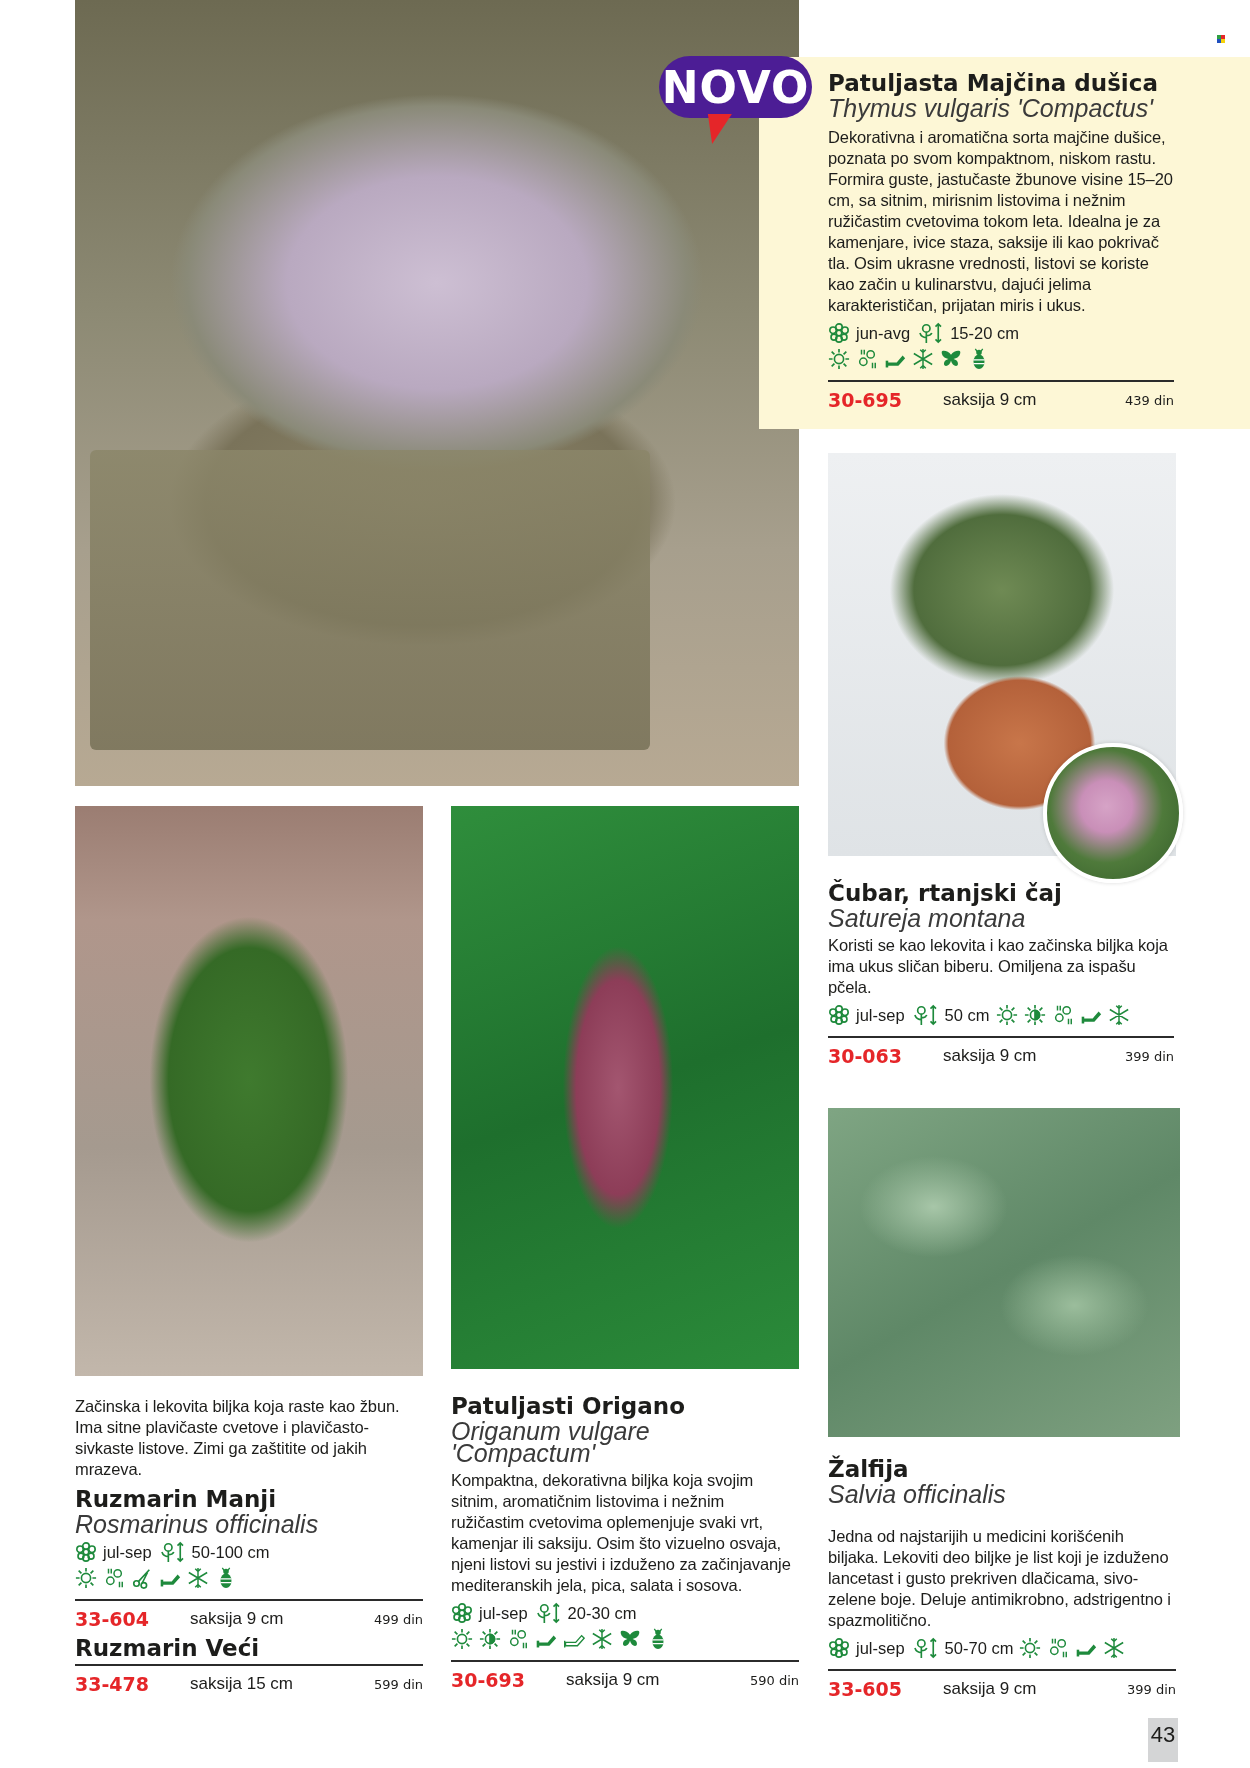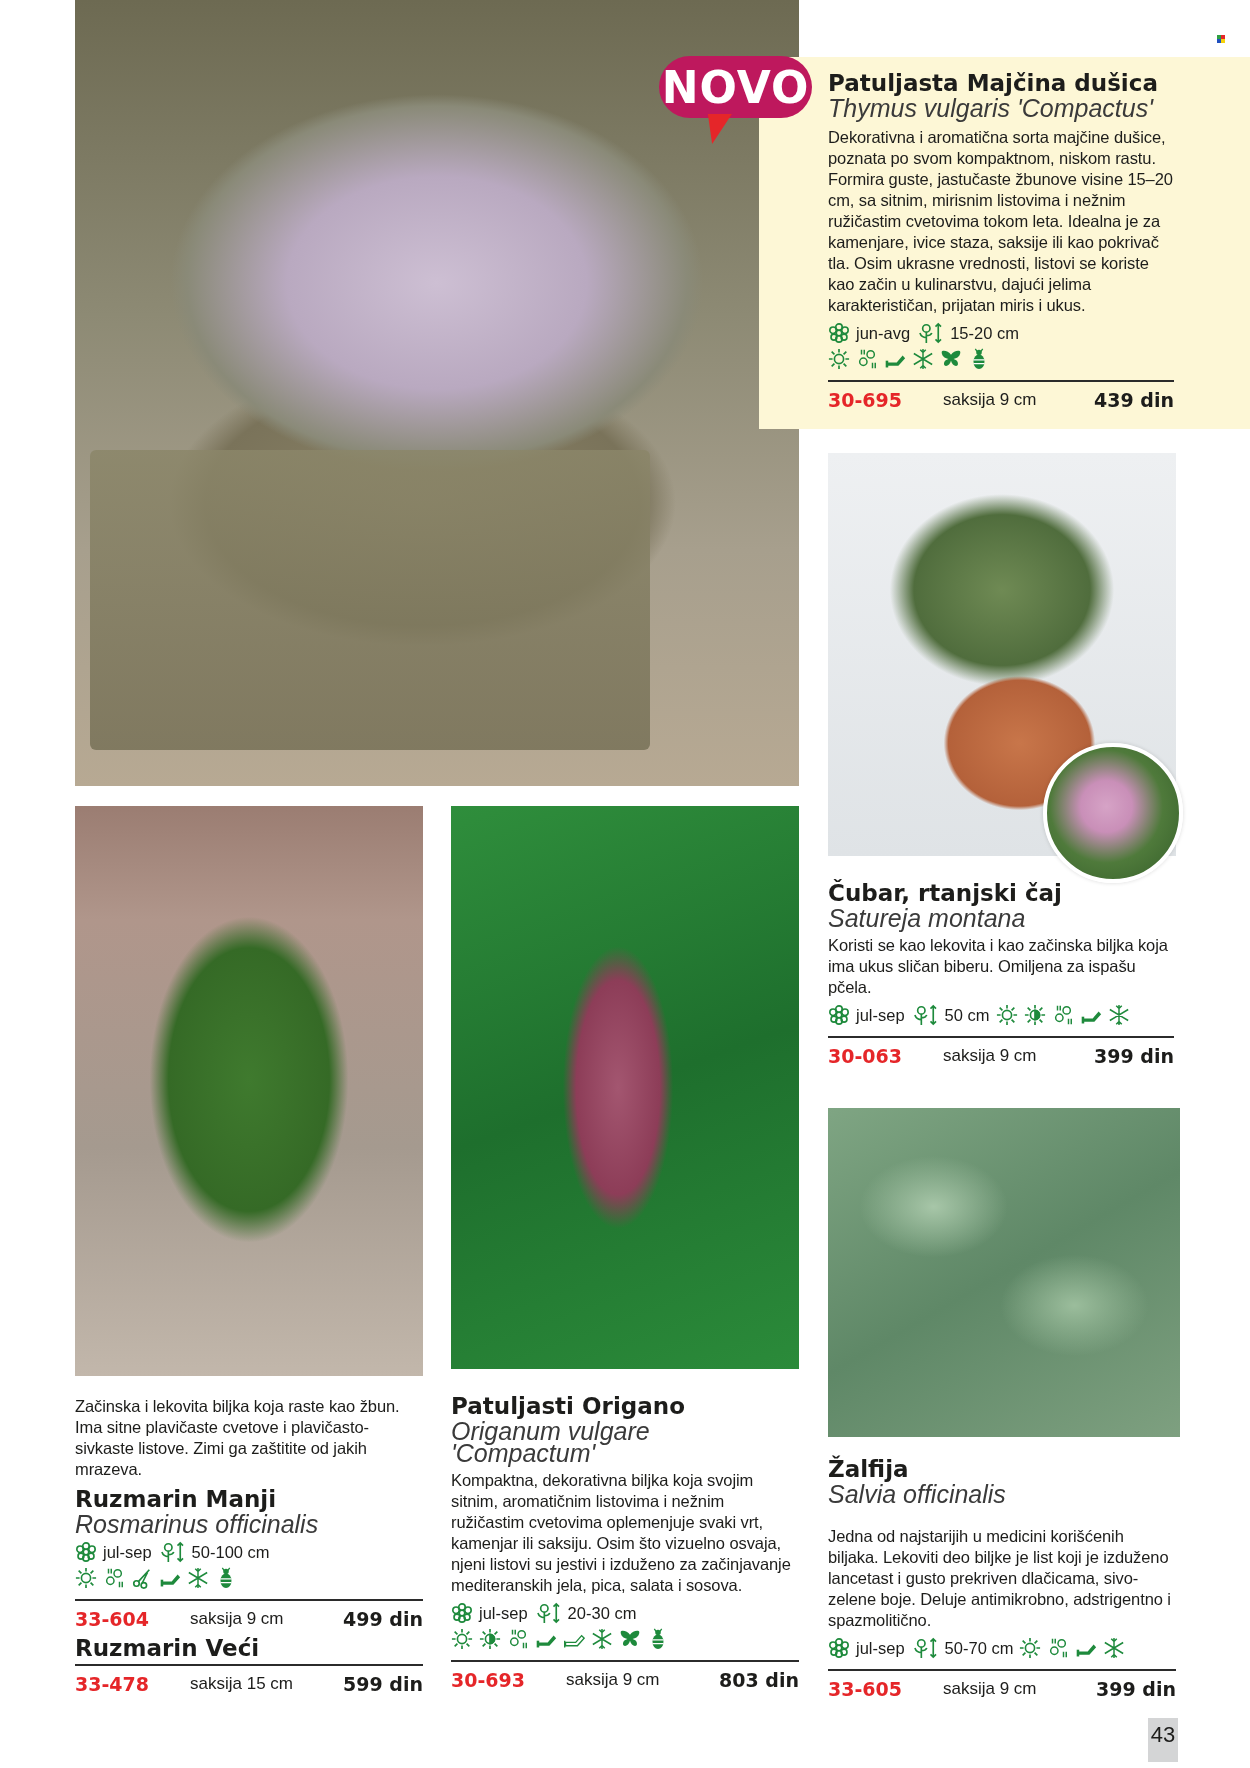--- a/index.html
+++ b/index.html
@@ -31,39 +31,39 @@
       radial-gradient(ellipse 24% 38% at 48% 50%, #a35670 0%, #8d3d58 50%, transparent 66%),
       linear-gradient(160deg, #2f8e3c 0%, #1e6f2d 50%, #2b8b3a 100%); }
   .ph-sage { left: 828px; top: 1108px; width: 352px; height: 329px;
     background:
       radial-gradient(ellipse 30% 22% at 30% 30%, #a7c6a8, transparent 70%),
       radial-gradient(ellipse 30% 22% at 70% 60%, #9bbd9c, transparent 70%),
       linear-gradient(150deg, #7fa583 0%, #5f8867 50%, #7ea080 100%); }
 
   .yellow-box { position: absolute; left: 759px; top: 57px; width: 491px; height: 372px; background: #fdf7d6; }
 
-  .novo { position: absolute; left: 659px; top: 56px; width: 153px; height: 62px; background: #be185d;
+  .novo { position: absolute; left: 659px; top: 56px; width: 153px; height: 62px; background: #4c1d95;
     border-radius: 31px; color: #fff; font-weight: 900; font-size: 44px; letter-spacing: 1px;
     display: flex; align-items: center; justify-content: center; font-family: "DejaVu Sans", sans-serif; }
   .novo::after { content:""; position:absolute; left:44px; bottom:-26px; width:0; height:0;
     border-left: 14px solid transparent; border-right: 10px solid transparent; border-top: 30px solid #e52629; transform: skewX(-18deg); }
 
   .product { position: absolute; }
   .p-title { font-weight: 700; font-size: 23px; line-height: 27px; color: #1d1d1b; font-family: "DejaVu Sans", sans-serif; }
   .p-latin { font-style: italic; font-size: 25px; line-height: 22px; color: #3a3a3a; font-weight: 300; font-family: "Liberation Sans", sans-serif; }
   .p-desc { font-size: 16.5px; line-height: 21px; color: #1d1d1b; font-family: "Liberation Sans", sans-serif; letter-spacing: -0.1px; }
   .meta-row { display: flex; align-items: center; gap: 6px; font-size: 16.5px; color: #1d1d1b; margin-top: 4px; height: 26px; }
   .icon-row { display: flex; align-items: center; gap: 6px; height: 26px; color: #1e8a3c; }
   .ico { display: inline-block; width: 22px; height: 22px; color: #1e8a3c; }
   .ico svg { width: 100%; height: 100%; }
   .price-row { display: flex; align-items: center; justify-content: flex-start; border-top: 2px solid #2b2b2b;
     padding-top: 4px; height: 34px; font-size: 17px; }
   .code { color: #e52629; font-weight: 700; font-size: 19px; font-family: "DejaVu Sans", sans-serif; width: 115px; }
   .pot { flex: 1; color: #1d1d1b; }
-  .price { font-weight: 700; font-size: 19px; font-family: "DejaVu Sans", sans-serif; }
+  .price { font-weight: 400; font-size: 13px; font-family: "DejaVu Sans", sans-serif; }
 
   .page-num { position: absolute; left: 1148px; top: 1718px; width: 30px; height: 44px; background: #d4d5d6;
     font-size: 22px; display: flex; align-items: flex-start; justify-content: center; padding-top: 4px; color: #1d1d1b; }
   .logo-mark { position: absolute; left: 1217px; top: 35px; width: 8px; height: 8px; display: grid; grid-template-columns: 4px 4px; }
   .logo-mark span { width: 4px; height: 4px; }
 </style>
 </head>
 <body>
 
 <svg width="0" height="0" style="position:absolute">
@@ -325,21 +325,21 @@
     <span class="ico"><svg>
           <use href="#i-butterfly"></use>
         </svg></span>
     <span class="ico"><svg>
           <use href="#i-bee"></use>
         </svg></span>
   </div>
   <div class="price-row" style="margin-top:8px;">
     <span class="code">30-693</span>
     <span class="pot">saksija 9 cm</span>
-    <span class="price">803 din</span>
+    <span class="price">590 din</span>
   </div>
 </div>
 
 <div class="product" style="left:828px; top:1456px; width:348px;">
   <div class="p-title">Žalfija</div>
   <div class="p-latin">Salvia officinalis</div>
   <div class="p-desc" style="margin-top:21px;">Jedna od najstarijih u medicini korišćenih biljaka. Lekoviti deo biljke je list koji je izduženo lancetast i gusto prekriven dlačicama, sivo-zelene boje. Deluje antimikrobno, adstrigentno i spazmolitično.</div>
   <div class="meta-row">
     <span class="ico"><svg>
           <use href="#i-bloom"></use>

